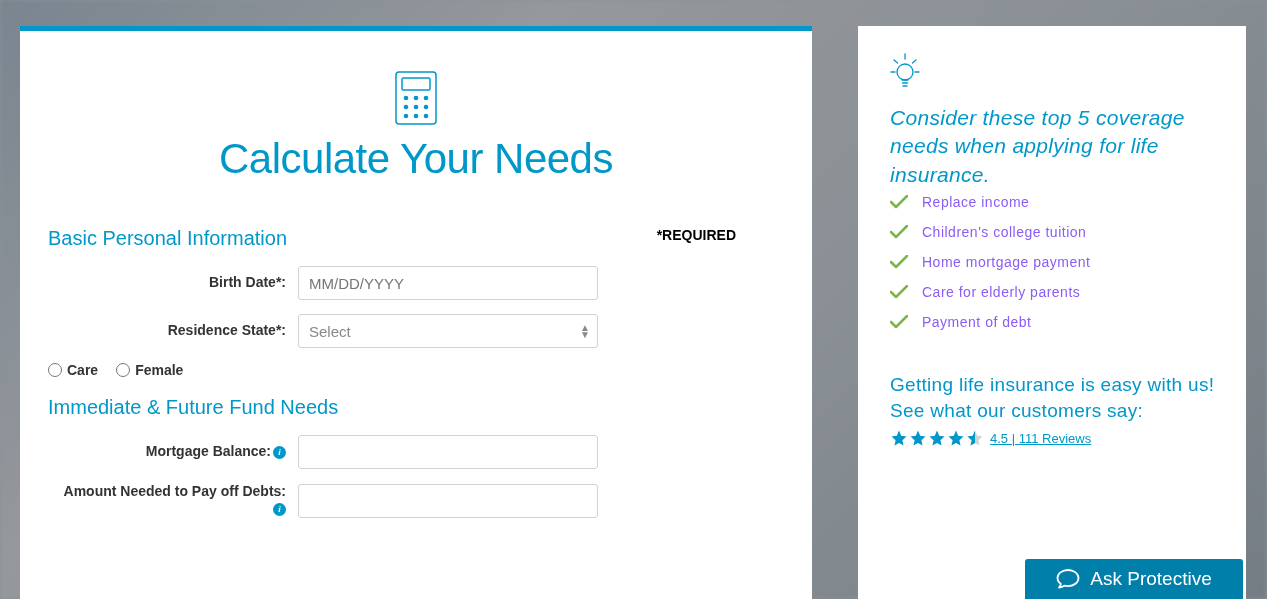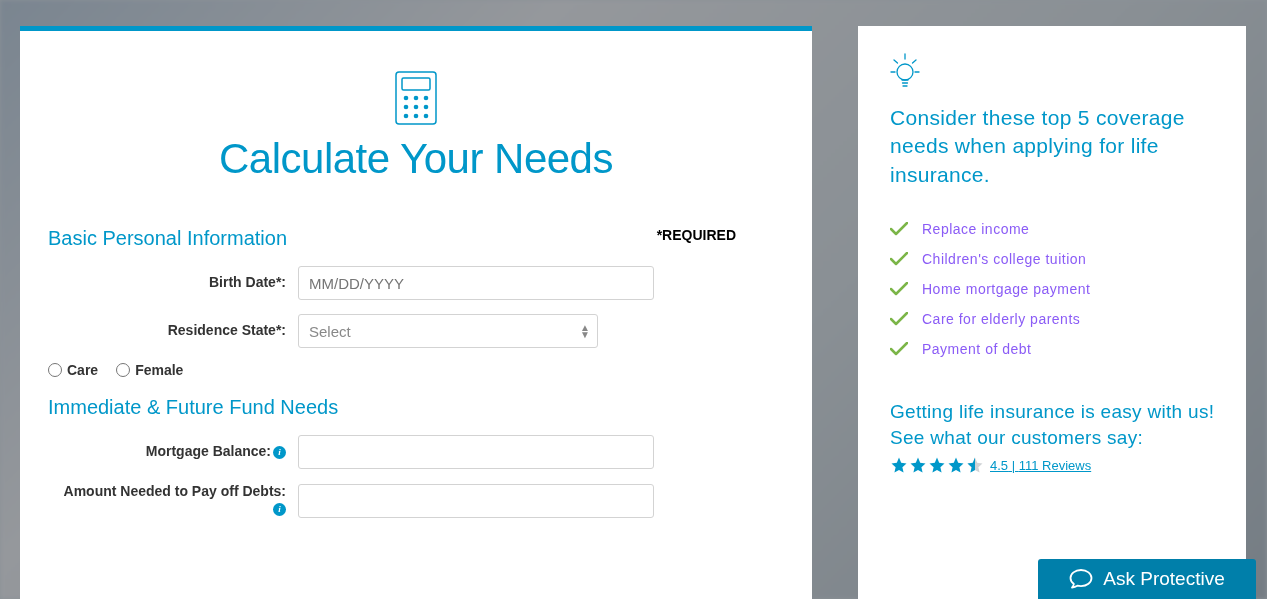--- a/index.html
+++ b/index.html
@@ -74,21 +74,21 @@
   .row-label {
     width: 250px;
     text-align: right;
     padding-right: 12px;
     font-size: 14px;
     font-weight: 700;
     color: #333;
     line-height: 1.25;
   }
   .text-input, .select-input {
-    width: 356px;
+    width: 300px;
     height: 34px;
     border: 1px solid #d3d3d3;
     border-radius: 3px;
     padding: 0 10px;
     font-size: 15px;
     color: #888;
     background: #fff;
   }
   .select-wrap {
     position: relative;
@@ -146,21 +146,22 @@
     background: #ffffff;
     padding: 26px 30px 0 32px;
   }
   .bulb-icon { margin-bottom: 10px; }
   .sidebar-title {
     color: #0097c9;
     font-size: 21px;
     font-weight: 400;
     line-height: 1.35;
     letter-spacing: 0.3px;
-    margin-bottom: 32px;
+    margin-bottom: 5px;
+    font-style: italic;
   }
   .check-list { list-style: none; }
   .check-list li {
     display: flex;
     align-items: center;
     gap: 14px;
     font-size: 14px;
     color: #8b5cf6;
     letter-spacing: 0.5px;
     margin-bottom: 14px;
@@ -181,21 +182,21 @@
     gap: 6px;
     font-size: 13px;
     color: #0097c9;
   }
   .stars { display: flex; gap: 1px; }
   .star-svg { width: 18px; height: 18px; }
   .rating-text { text-decoration: underline; }
 
   .ask-btn {
     position: absolute;
-    right: 11px;
+    right: 24px;
     bottom: 0;
     width: 218px;
     height: 40px;
     background: #007faa;
     color: #fff;
     font-size: 19px;
     display: flex;
     align-items: center;
     justify-content: center;
     gap: 10px;

